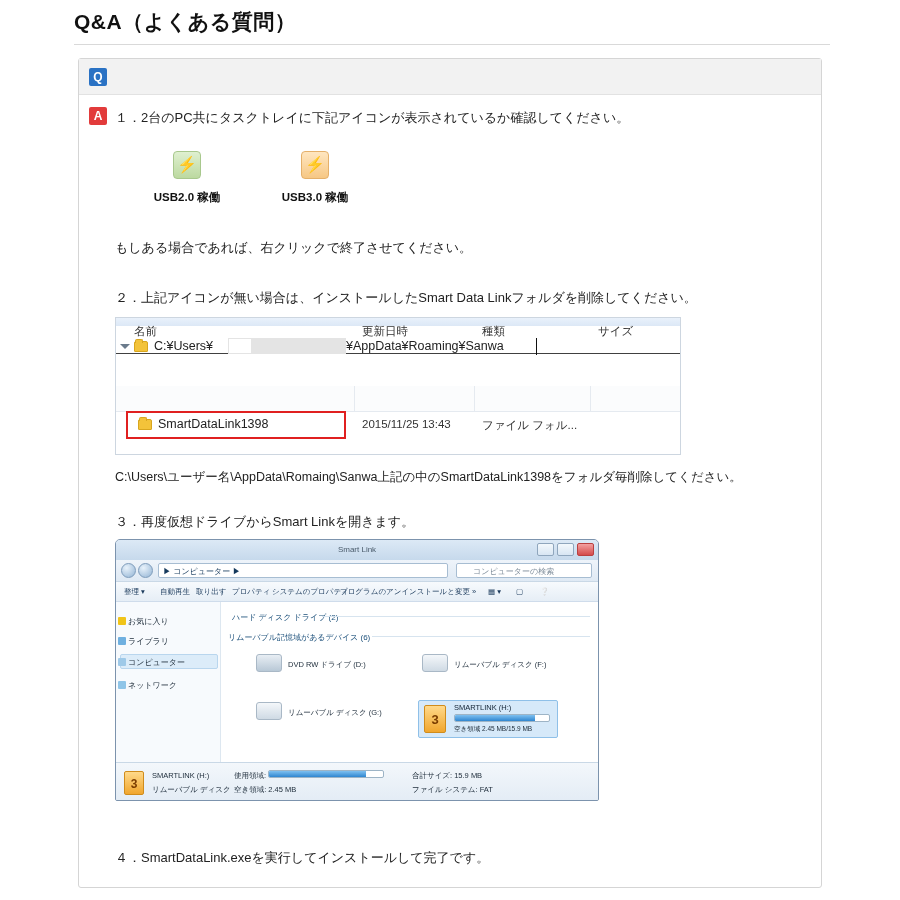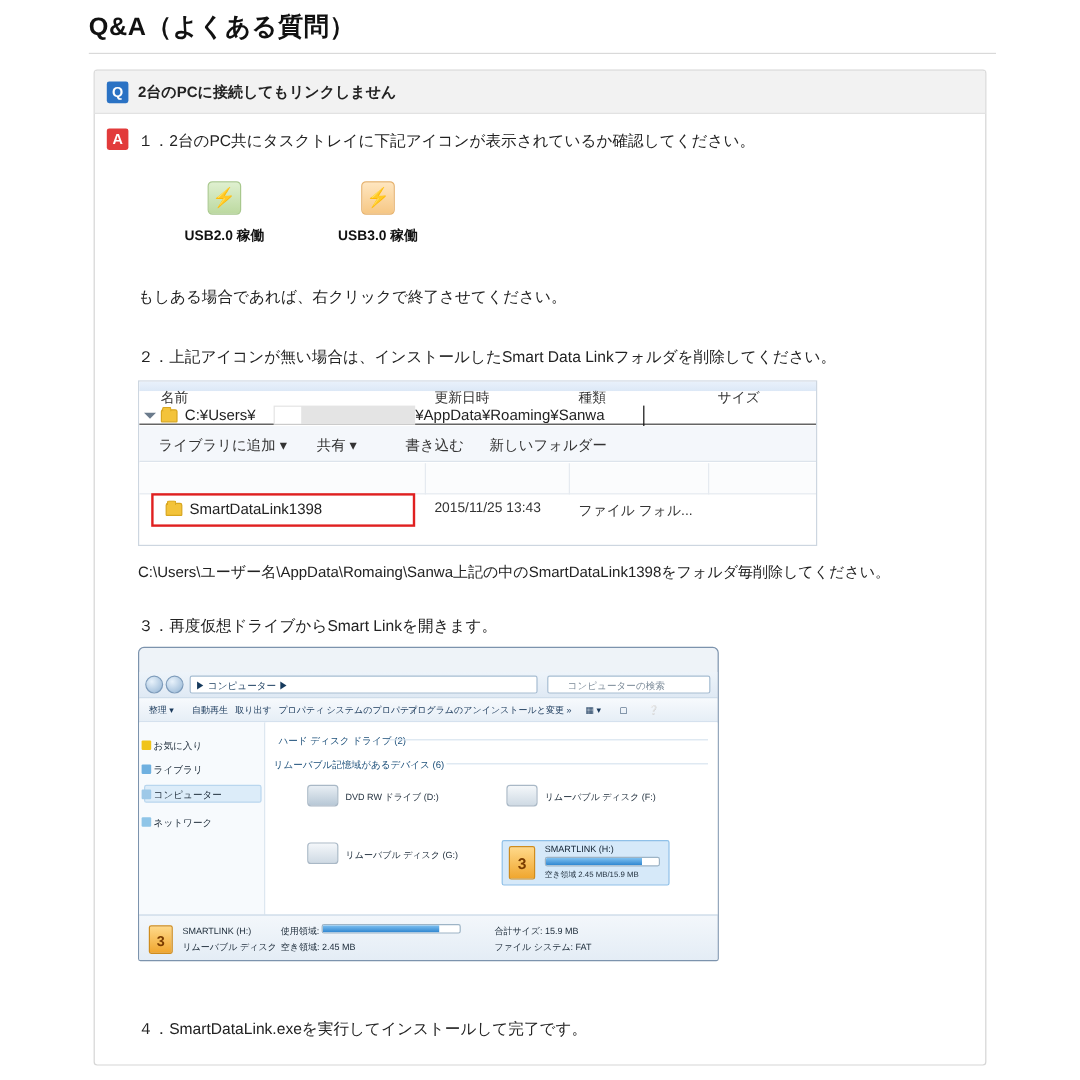--- a/index.html
+++ b/index.html
@@ -488,21 +488,20 @@
 
 <div class="page">
 
   <div class="page-title">Q&amp;A（よくある質問）</div>
   <div class="title-rule"></div>
 
   <div class="qa-box">
 
     <div class="qa-header"></div>
     <div class="badge-q">Q</div>
-    <div class="q-text">2台のPCに接続してもリンクしません</div>
 
     <div class="badge-a">A</div>
 
     <div class="step step1">１．2台のPC共にタスクトレイに下記アイコンが表示されているか確認してください。</div>
 
     <div class="tray-icons">
       <div class="tray-item a">
         <span class="tray-glyph green">
           <span class="mark">⚡</span>
         </span>
@@ -525,26 +524,20 @@
         <div class="ex1-caret"></div>
         <div class="folder-ico ex1-folderico"></div>
         <div class="ex1-path">C:¥Users¥</div>
         <div class="ex1-mask">
           <div class="ex1-caret2"></div>
         </div>
         <div class="ex1-path" style="left:230px;">¥AppData¥Roaming¥Sanwa</div>
         <div class="ex1-cursor"></div>
       </div>
 
-      <div class="ex1-toolbar">
-        <div class="tb-item tb-1">ライブラリに追加 ▾</div>
-        <div class="tb-item tb-2">共有 ▾</div>
-        <div class="tb-item tb-3">書き込む</div>
-        <div class="tb-item tb-4">新しいフォルダー</div>
-      </div>
 
       <div class="ex1-headrow"></div>
       <div class="hd hd-1">名前</div>
       <div class="hd hd-2">更新日時</div>
       <div class="hd hd-3">種類</div>
       <div class="hd hd-4">サイズ</div>
       <div class="hd-sep s1"></div>
       <div class="hd-sep s2"></div>
       <div class="hd-sep s3"></div>
 
@@ -554,20 +547,28 @@
       <div class="row-date">2015/11/25 13:43</div>
       <div class="row-type">ファイル フォル...</div>
       <div class="red-hl"></div>
     </div>
 
     <div class="step caption-path">C:\Users\ユーザー名\AppData\Romaing\Sanwa上記の中のSmartDataLink1398をフォルダ毎削除してください。</div>
 
     <div class="step step3">３．再度仮想ドライブからSmart Linkを開きます。</div>
 
     <div class="win7">
+      <div class="w7-titlebar">
+        <div class="w7-title">Smart Link</div>
+        <div class="w7-btns">
+          <span class="w7-btn"></span>
+          <span class="w7-btn"></span>
+          <span class="w7-btn close"></span>
+        </div>
+      </div>
 
       <div class="w7-navbar">
         <span class="nav-circle nav-back"></span>
         <span class="nav-circle nav-fwd"></span>
         <div class="nav-addr">▶ コンピューター ▶</div>
         <div class="nav-search">コンピューターの検索</div>
       </div>
 
       <div class="w7-cmdbar">
         <span class="cmd" style="left:8px;">整理 ▾</span>

